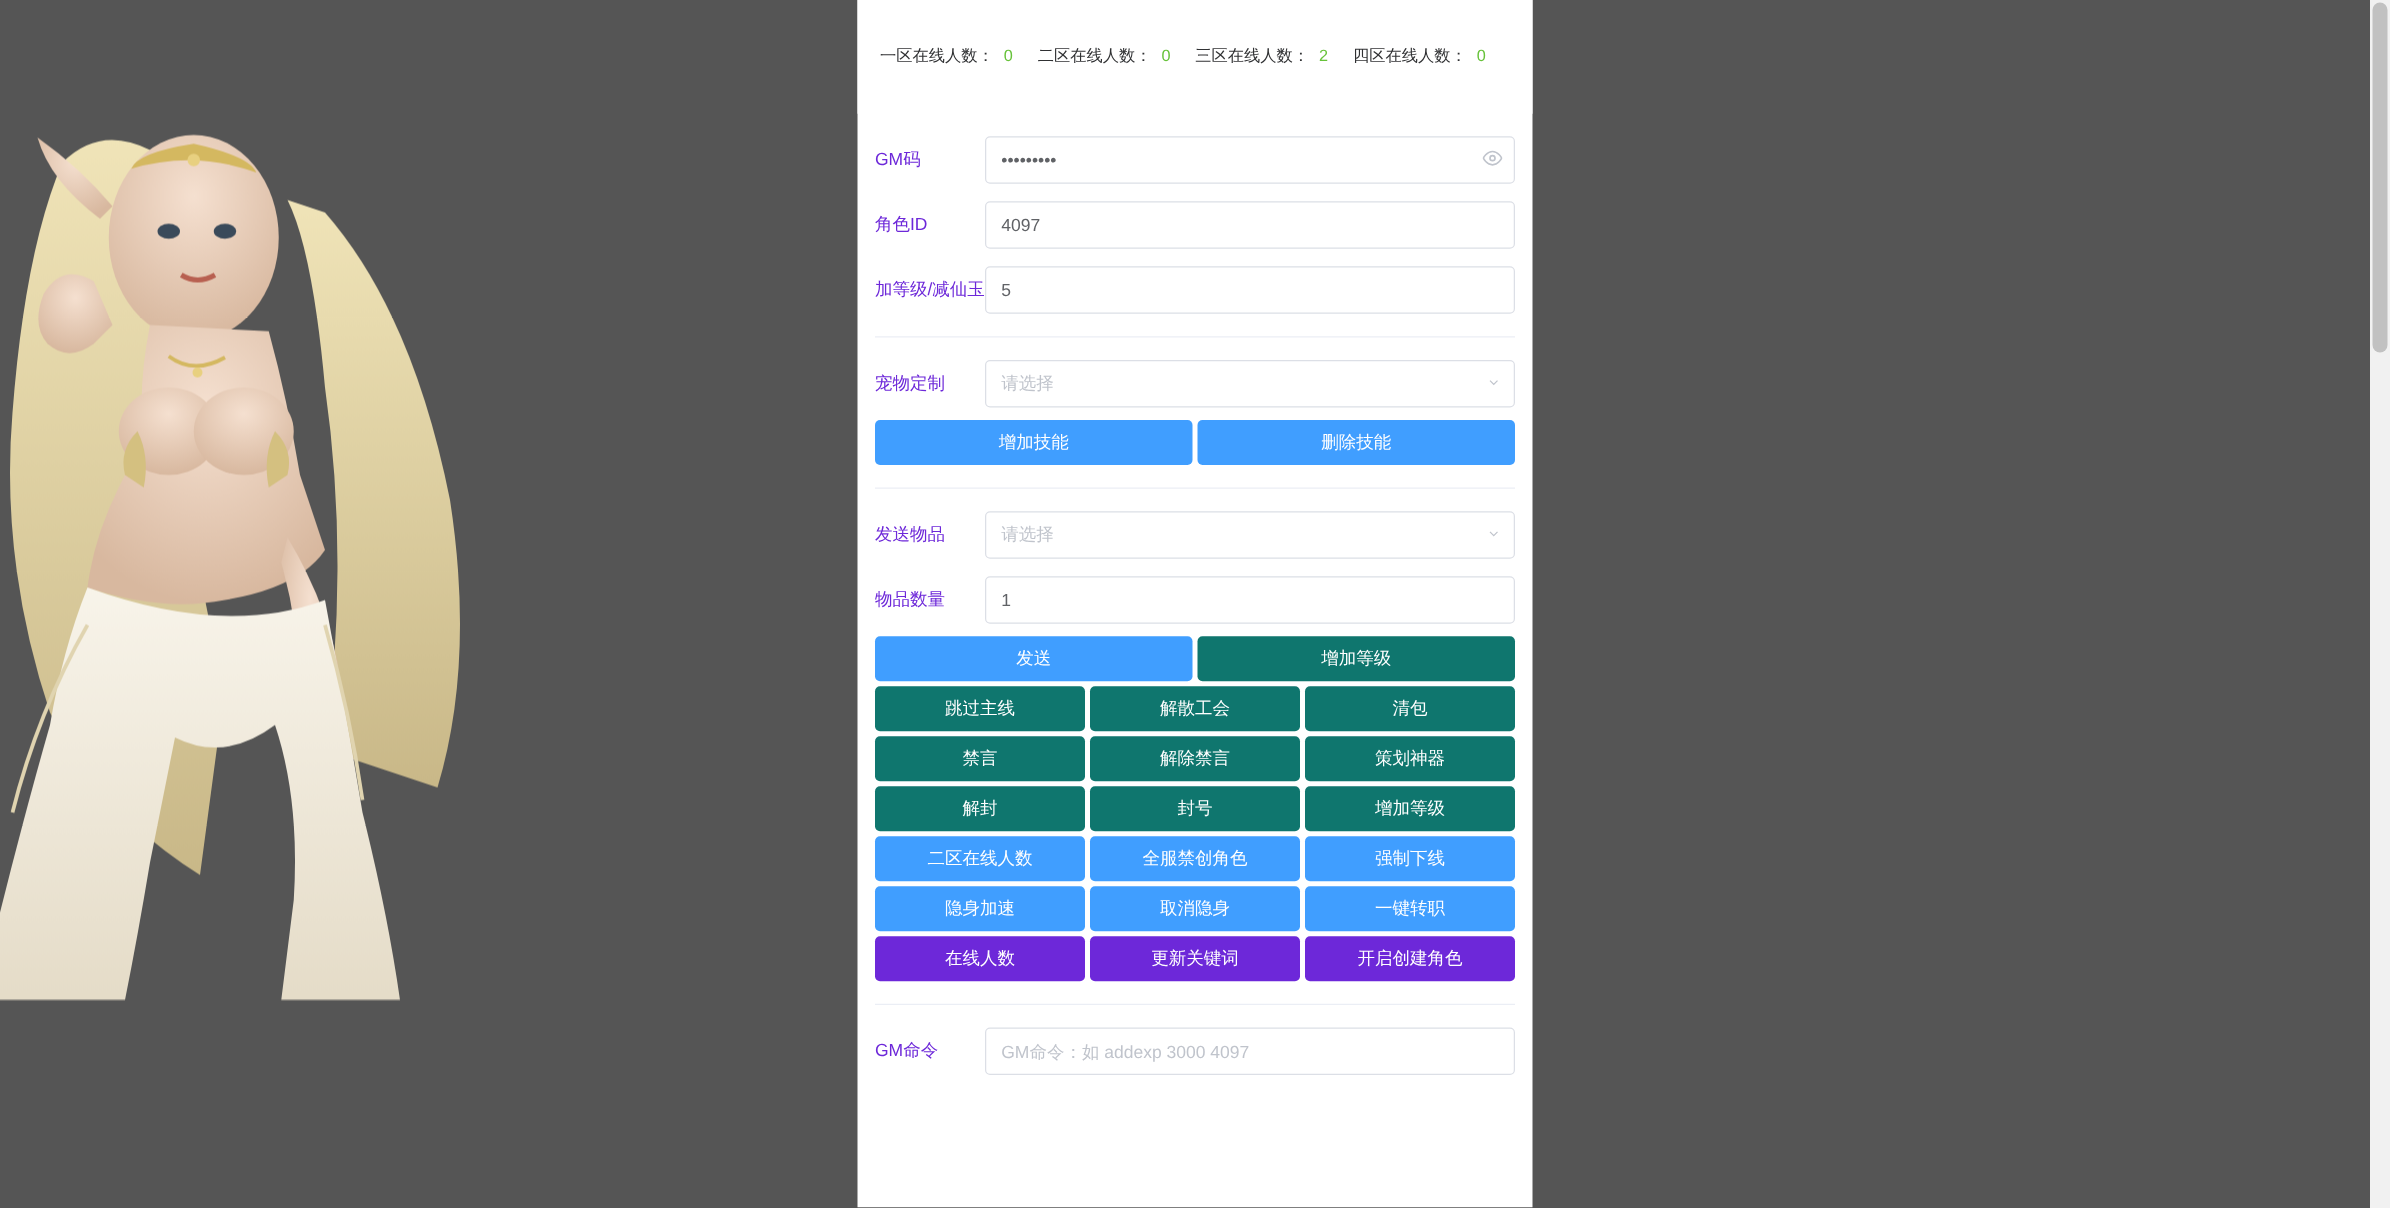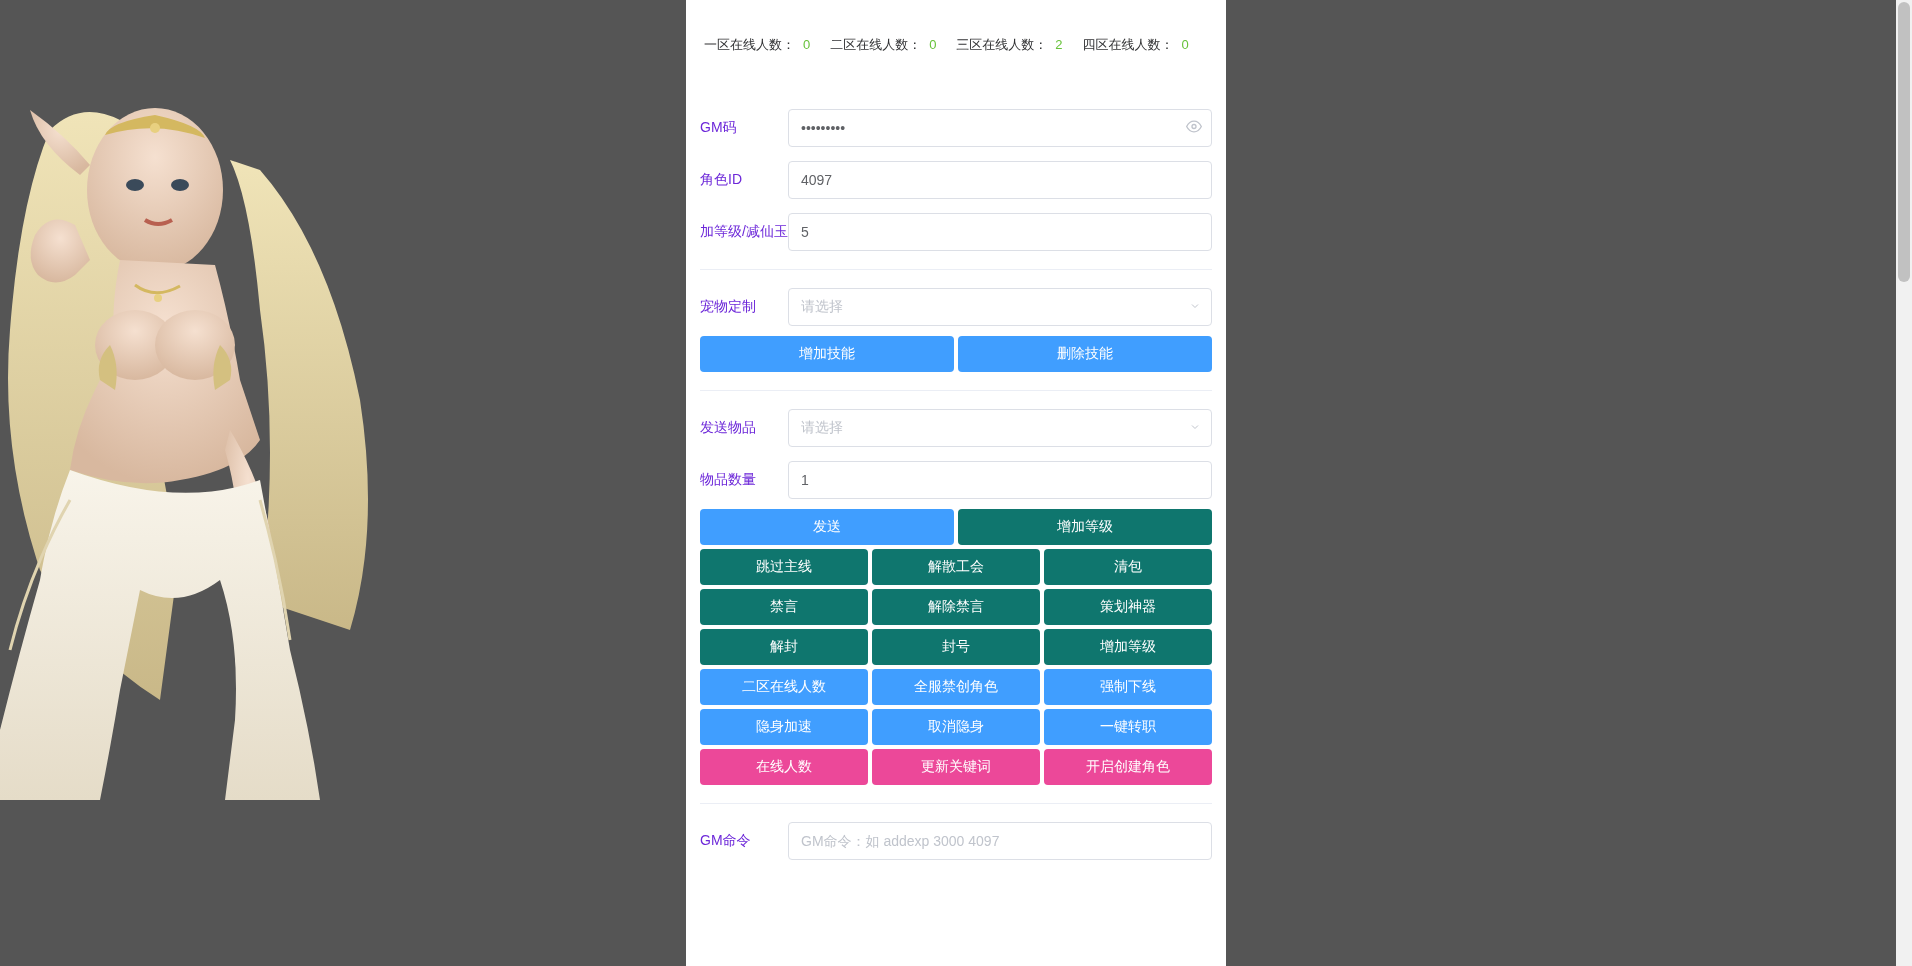--- a/index.html
+++ b/index.html
@@ -117,21 +117,21 @@
   border-radius: 4px;
   color: #fff;
   font-size: 14px;
   cursor: pointer;
   display: flex;
   align-items: center;
   justify-content: center;
 }
 .btn-primary { background: #409eff; }
 .btn-warning { background: #0f766e; }
-.btn-danger  { background: #ec4899; }
+.btn-danger  { background: #6d28d9; }
 </style>
 </head>
 <body>
 
 <div class="scrollbar-track">
   <div class="scrollbar-thumb"></div>
 </div>
 
 <div class="character-image">
   <svg viewBox="0 0 420 750">

